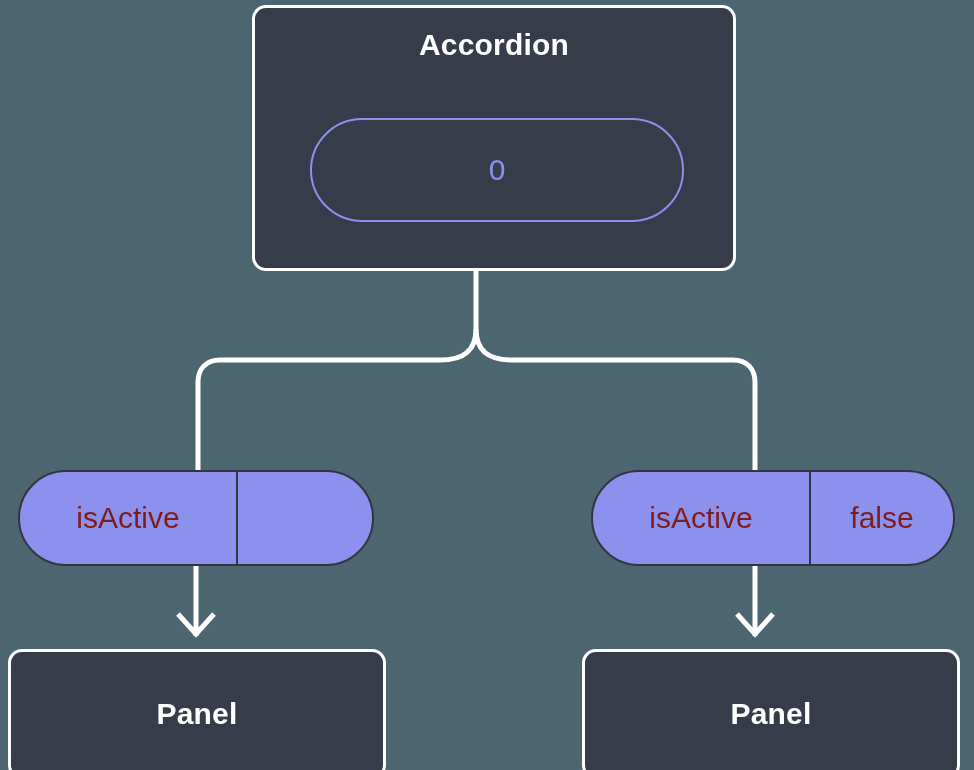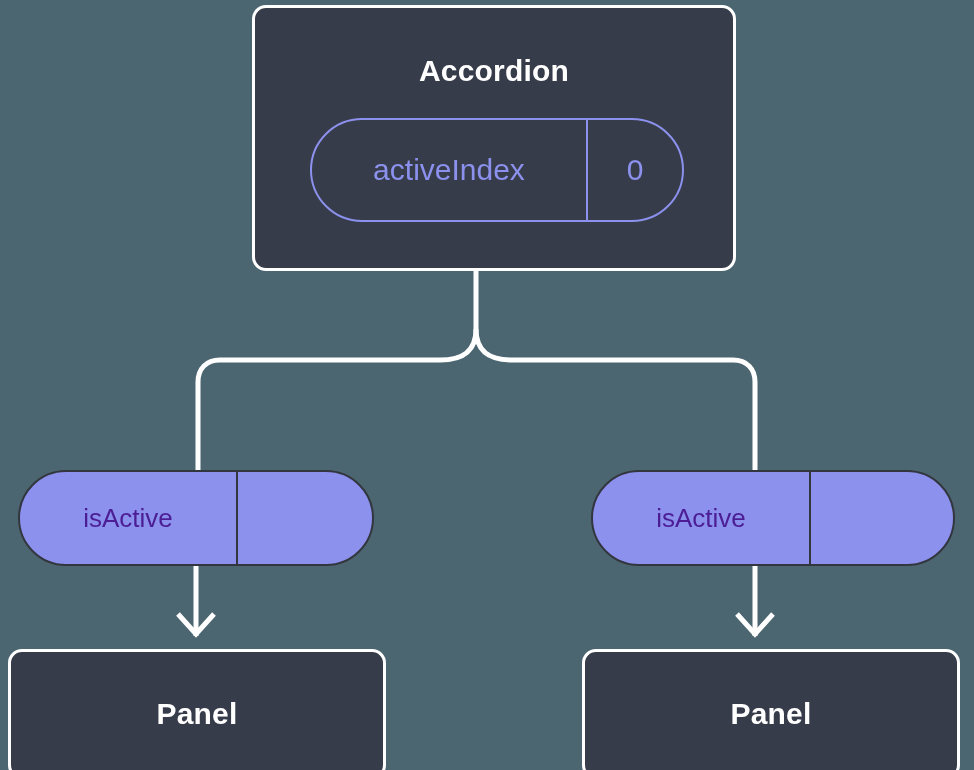--- a/index.html
+++ b/index.html
@@ -49,21 +49,21 @@
     line-height: 1;
     white-space: nowrap;
   }
 
   #accordion-node {
     left: 252px;
     top: 5px;
     width: 484px;
     height: 266px;
     justify-content: flex-start;
-    padding-top: 48px;
+    padding-top: 22px;
   }
 
   .panel-node {
     top: 649px;
     width: 378px;
     height: 130px;
     justify-content: center;
     padding-top: 0;
   }
   #panel-node-left  { left: 8px; }
@@ -111,22 +111,22 @@
     height: 96px;
     display: flex;
     align-items: stretch;
     overflow: hidden;
   }
   .prop-pill .pill-key,
   .prop-pill .pill-val {
     display: flex;
     align-items: center;
     justify-content: center;
-    color: #4c1d95;
-    font-size: 26px;
+    color: #7f1d1d;
+    font-size: 30px;
     line-height: 1;
     white-space: nowrap;
   }
   .prop-pill .pill-key {
     border-right: 2px solid #32363f;
   }
   .prop-pill .pill-val {
     flex: 1 1 auto;
   }
 
@@ -165,31 +165,31 @@
     <path d="M 178 614 L 196 634 L 214 614" fill="none" stroke="#ffffff" stroke-width="5" stroke-linecap="butt" stroke-linejoin="miter"></path>
 
     <path d="M 755 566 L 755 636" fill="none" stroke="#ffffff" stroke-width="5" stroke-linecap="butt"></path>
     <path d="M 737 614 L 755 634 L 773 614" fill="none" stroke="#ffffff" stroke-width="5" stroke-linecap="butt" stroke-linejoin="miter"></path>
   </svg>
 
   <div id="accordion-node" class="node-box">
     <div class="node-title">Accordion</div>
 
     <div id="active-index-pill">
-      <div class="pill-key">activeIndex</div>
       <div class="pill-val">0</div>
     </div>
   </div>
 
   <div id="pill-left" class="prop-pill">
     <div class="pill-key">isActive</div>
   </div>
 
   <div id="pill-right" class="prop-pill">
     <div class="pill-key">isActive</div>
+    <div class="pill-val">false</div>
   </div>
 
   <div id="panel-node-left" class="node-box panel-node">
     <div class="node-title">Panel</div>
   </div>
 
   <div id="panel-node-right" class="node-box panel-node">
     <div class="node-title">Panel</div>
   </div>
 

